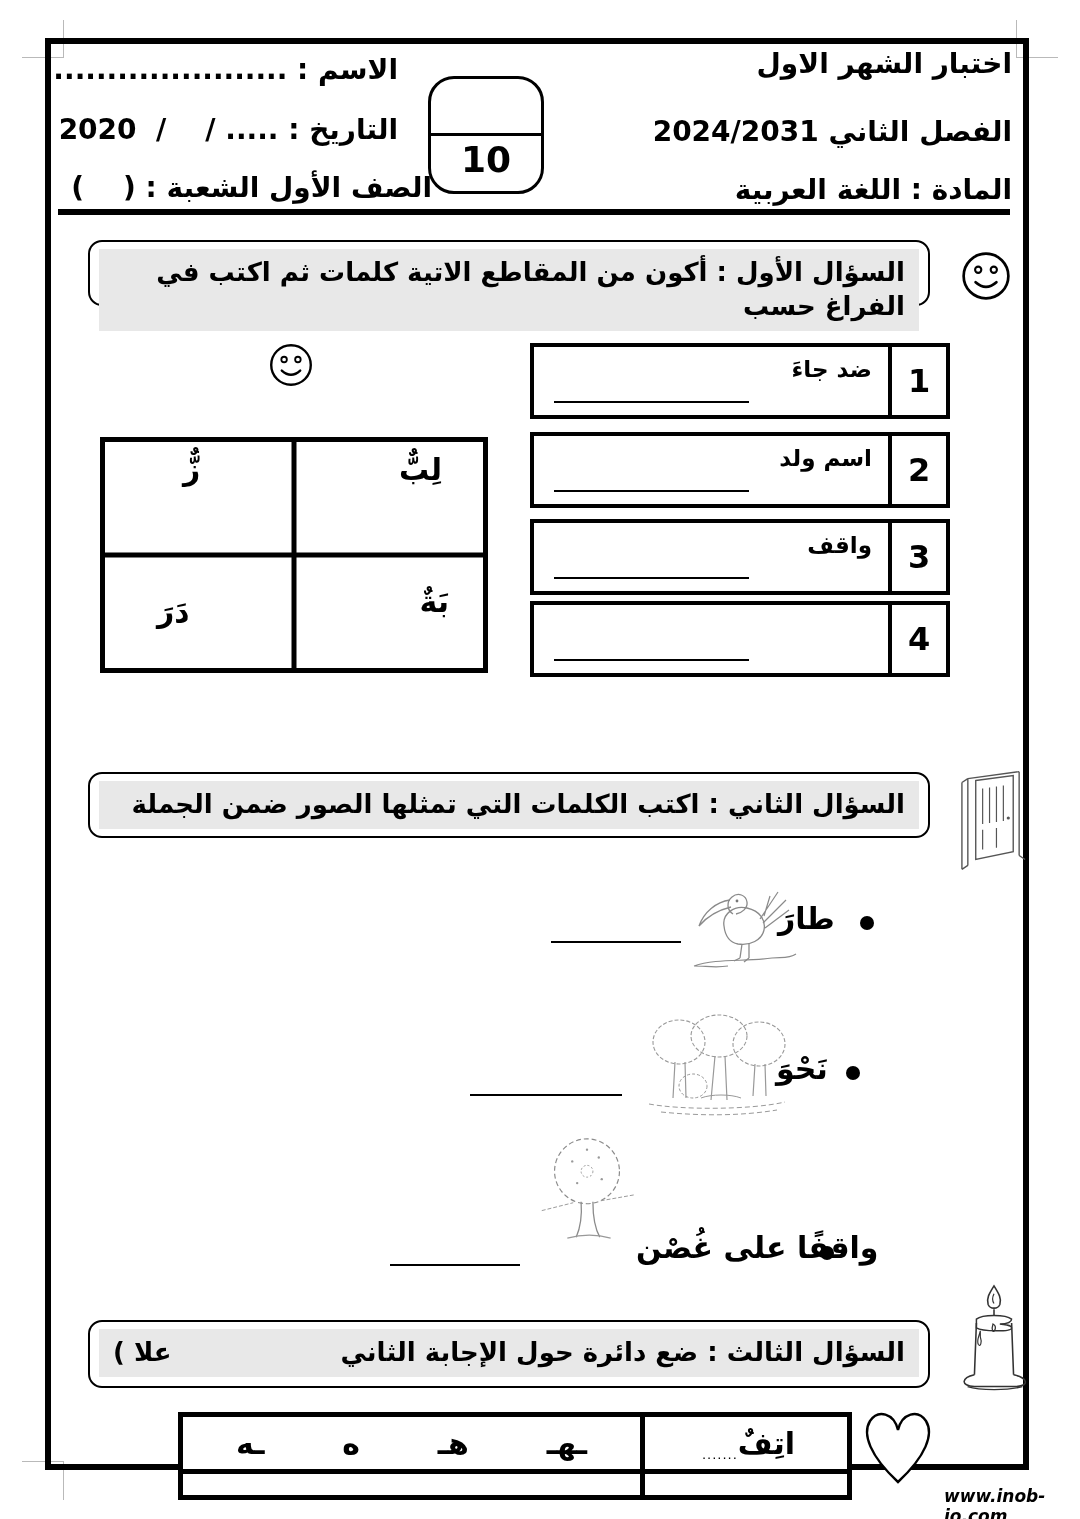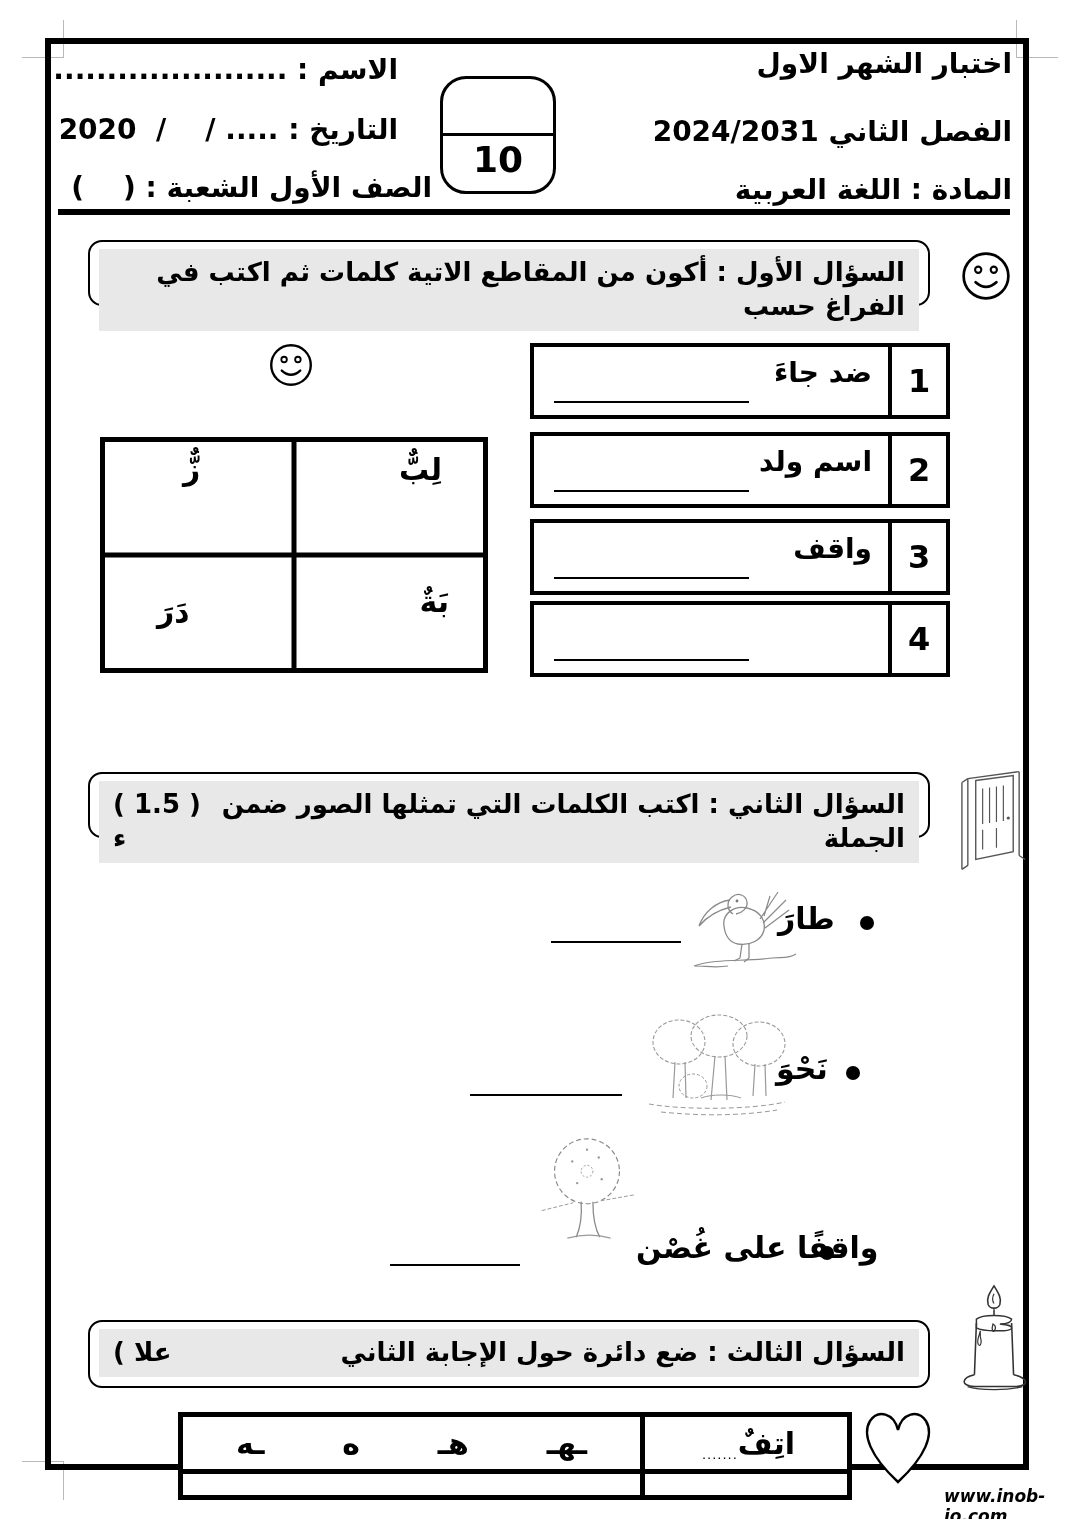--- a/index.html
+++ b/index.html
@@ -8,21 +8,21 @@
     position: relative; width: 1080px; height: 1519px; background:#fff;
     font-family: "DejaVu Sans", sans-serif; direction: rtl; color:#000; overflow:hidden;
   }
   .abs { position:absolute; }
   .ws { white-space:pre; }
   .page-border { left:45px; top:38px; width:984px; height:1432px; border:6px solid #000; z-index:1; }
   .crop { background:#b9b9b9; z-index:0; }
 
   
   .hline { font-size:28px; font-weight:bold; line-height:1.15; }
-  .score-box { left:428px; top:76px; width:116px; height:118px; border:3px solid #000; border-radius:26px; z-index:2;margin-left:12px; }
+  .score-box { left:428px; top:76px; width:116px; height:118px; border:3px solid #000; border-radius:26px; z-index:2; }
   .score-box .divider { position:absolute; left:0; top:54px; width:100%; height:3px; background:#000; }
   .score-box .total { position:absolute; left:0; top:60px; width:100%; text-align:center; font-size:36px; font-weight:bold; }
   .hdr-sep { left:58px; top:209px; width:952px; height:6px; background:#000; z-index:2; }
 
   
   .qbox { left:88px; width:842px; border:2px solid #000; border-radius:14px; background:#fff; z-index:2; padding:7px 9px; }
   .qstrip { background:#e8e8e8; display:flex; justify-content:space-between; align-items:center;
             font-size:26px; font-weight:bold; padding:7px 14px; line-height:1.3; }
 
   
@@ -31,21 +31,21 @@
   .syll-grid .hline2 { position:absolute; top:50%; left:0; height:5px; width:100%; background:#000; transform:translateY(-50%); }
   .syll-center { position:absolute; left:50%; top:50%; transform:translate(-50%,-50%); width:146px; height:94px;
                  background:#fff; border:4px solid #000; display:flex; align-items:center; justify-content:center;
                  font-size:36px; font-weight:bold; z-index:3; }
   .syll { position:absolute; font-size:30px; font-weight:bold; line-height:1.3; }
 
   
   .qrow { left:530px; width:420px; height:76px; border:4px solid #000; z-index:2; background:#fff; }
   .qrow .num { position:absolute; right:0; top:0; width:58px; height:100%; border-left:4px solid #000;
                display:flex; align-items:center; justify-content:center; font-size:32px; font-weight:bold; }
-  .qrow .lbl { position:absolute; right:74px; top:9px; font-size:28px; font-weight:bold; }
+  .qrow .lbl { position:absolute; right:74px; top:9px; font-size:23px; font-weight:bold; }
   .qrow .blank { position:absolute; left:20px; bottom:12px; width:195px; height:2px; background:#000; }
 
   
   .bullet { width:14px; height:14px; border-radius:50%; background:#000; z-index:2; }
   .itm-lbl { font-size:30px; font-weight:bold; z-index:2; }
   .ansline { height:2px; background:#000; z-index:2; }
 
   
   .ans-table { left:178px; top:1412px; width:674px; height:88px; border:5px solid #000; background:#fff; z-index:5; }
   .ans-table .vdiv { position:absolute; left:457px; top:0; width:5px; height:100%; background:#000; }
@@ -134,21 +134,20 @@
     <div class="blank"></div>
   </div>
   <div class="abs qrow" style="top:601px">
     <div class="num">4</div>
     <div class="blank"></div>
   </div>
 
   <div class="abs qbox" style="top:772px;height:66px">
     <div class="qstrip">
       <span>السؤال الثاني : اكتب الكلمات التي تمثلها الصور ضمن الجملة</span>
-      <span dir="ltr">( 1.5 ) ء</span>
     </div>
   </div>
   <div class="abs" style="left:956px;top:766px;width:74px;height:108px;z-index:2">
     <svg viewBox="0 0 75 108" width="74" height="108">
       <path d="M12 12 L12 100 M12 12 L64 5 M64 5 L64 90 M12 100 L6 104 M64 90 L70 94 M6 16 L6 104 M6 16 L12 12" stroke="#555" fill="none" stroke-width="1.4"></path>
       <path d="M20 14 L58 9 L58 86 L20 94 Z" stroke="#555" fill="none" stroke-width="1.4"></path>
       <path d="M27 22 L27 58 M34 21 L34 57 M41 20 L41 56 M48 19 L48 55 M27 64 L27 84 M41 62 L41 82" stroke="#555" fill="none" stroke-width="1.2"></path>
       <circle cx="53" cy="52" r="1.6" fill="#555"></circle>
     </svg>
   </div>

